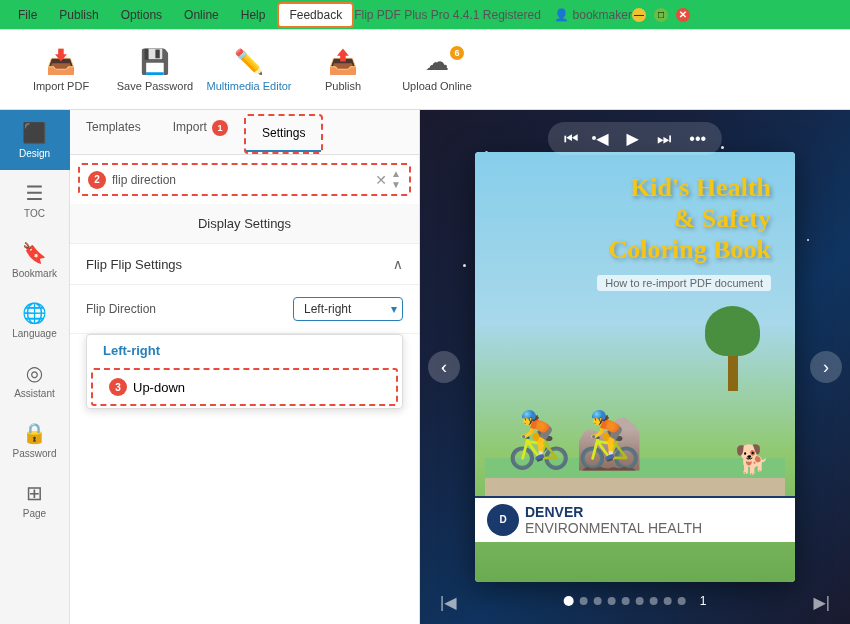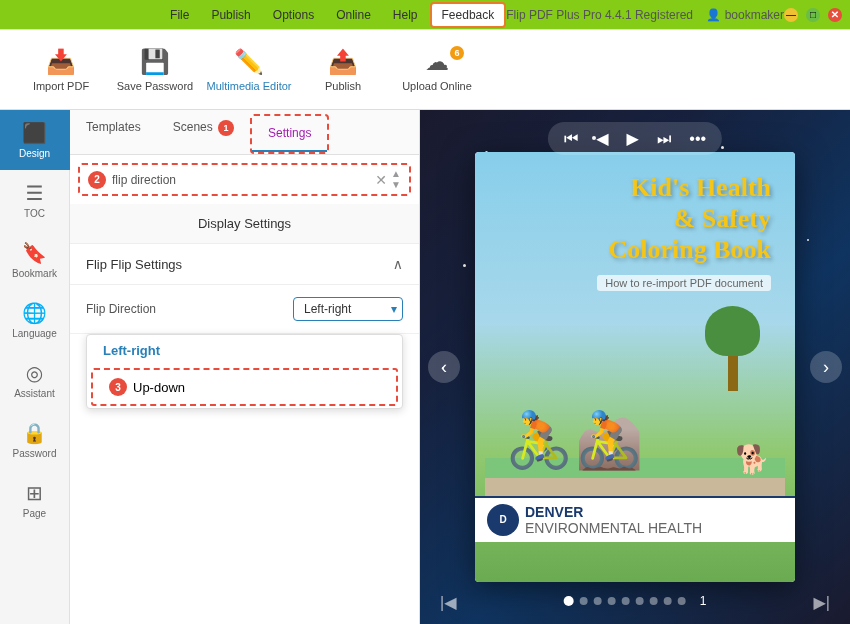--- a/index.html
+++ b/index.html
@@ -1,21 +1,21 @@
 <!DOCTYPE html>
 <html><head>
   <meta charset="utf-8">
   <style>
     * { box-sizing: border-box; margin: 0; padding: 0; }
     body { font-family: 'Segoe UI', Arial, sans-serif; font-size: 13px; background: #f0f0f0; width: 850px; height: 624px; overflow: hidden; }
 
     
     .title-bar {
-      display: flex; align-items: center; justify-content: flex-end;
-      background: #84cc16; height: 30px; padding: 0 8px;
+      display: flex; align-items: center; justify-content: flex-start;
+      background: #22c55e; height: 30px; padding: 0 8px;
       border-bottom: 1px solid #ddd; user-select: none;
     }
     .title-bar-left { display: flex; align-items: center; gap: 2px; }
     .title-menu-item {
       padding: 4px 10px; font-size: 12px; cursor: pointer; border-radius: 3px;
       color: #333;
     }
     .title-menu-item.feedback-btn {
       background: white; border: 2px solid #e87c2a; color: #333;
       border-radius: 4px; font-weight: 500;
@@ -75,21 +75,21 @@
 
     
     .panel-tabs {
       display: flex; border-bottom: 1px solid #e0e0e0; background: #fafafa;
       position: relative;
     }
     .panel-tab {
       padding: 10px 16px; cursor: pointer; font-size: 12px; color: #555;
       border-bottom: 2px solid transparent; white-space: nowrap;
     }
-    .panel-tab.active { color: #a21caf; border-bottom: 2px solid #2980b9; }
+    .panel-tab.active { color: #000000; border-bottom: 2px solid #2980b9; }
     .tab-badge {
       display: inline-flex; align-items: center; justify-content: center;
       width: 16px; height: 16px; background: #e74c3c; color: white;
       border-radius: 50%; font-size: 9px; margin-left: 2px; font-weight: bold;
     }
     .settings-tab-wrapper {
       border: 2px dashed #e74c3c; border-radius: 4px; margin: 4px 4px 0 0;
       display: flex; align-items: center;
     }
 
@@ -333,21 +333,21 @@
       <span class="si-icon">⊞</span>
       <span>Page</span>
     </div>
   </div>
 
   <div class="panel">
 
     <div class="panel-tabs">
       <div class="panel-tab">Templates</div>
       <div class="panel-tab">
-        <span>Scenes</span>
+        <span>Import</span>
         <span class="tab-badge">1</span>
       </div>
       <div style="display:flex;align-items:center;">
         <div class="settings-tab-wrapper">
           <div class="panel-tab active">Settings</div>
         </div>
       </div>
     </div>
 
     <div class="search-bar">

